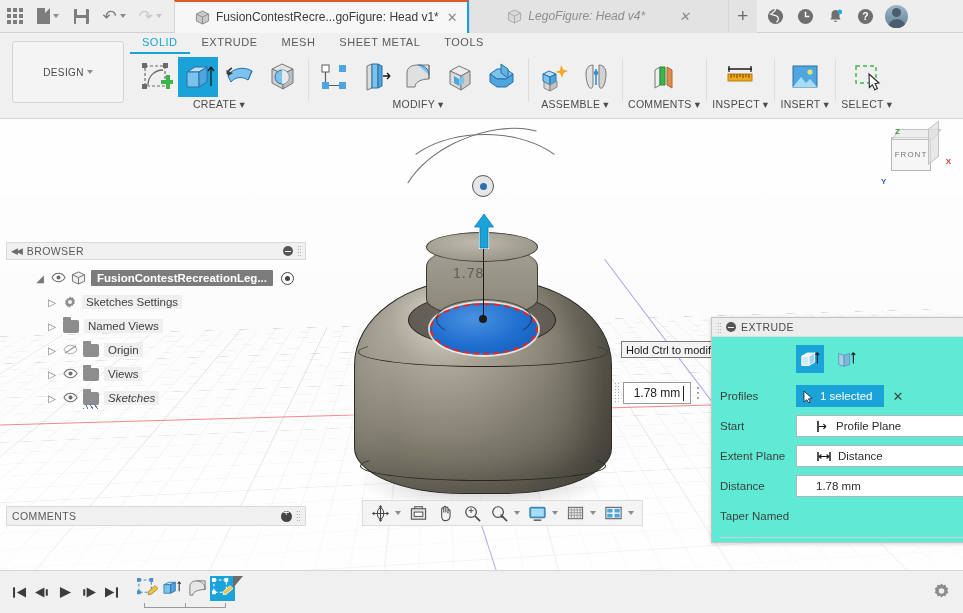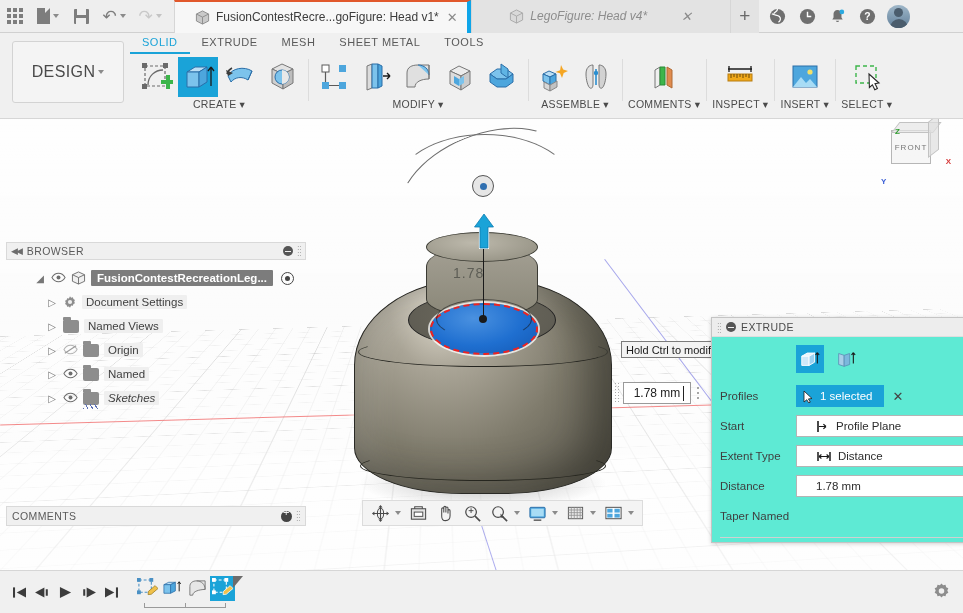--- a/index.html
+++ b/index.html
@@ -35,39 +35,39 @@
   .save-icon:after { content:""; position:absolute; left:2.5px; bottom:0; width:10px; height:6px; background:#eeeeee; }
 
   .arrow-u { font-size: 17px; color: #7d7d7d; line-height: 1; }
   .arrow-u.dim { color: #c9c9c9; }
 
   
   .doctab {
     height: 33px; display: flex; align-items: center; gap: 6px;
     padding: 0 9px; font-size: 12px; position: relative;
   }
-  .doctab.active { background: #f7f7f7; border-top: 2px solid #e1582b; border-left: 1px solid #d6d6d6; border-right: 4px solid #0ea5e9; color: #3c3c3c; padding-left: 20px; }
+  .doctab.active { background: #f7f7f7; border-top: 2px solid #e1582b; border-left: 1px solid #d6d6d6; border-right: 2px solid #0ea5e9; color: #3c3c3c; padding-left: 20px; }
   .doctab.inactive { background: #e3e3e3; color: #8d8d8d; border-left: 1px solid #d6d6d6; border-right:1px solid #d6d6d6;font-style:italic;}
   .cube-glyph { width: 15px; height: 15px; position: relative; flex: none; }
   .tab-close { color: #8a8a8a; font-size: 13px; line-height: 1; margin-left: 2px; }
   .plus-tab { width: 28px; height:33px; display:flex;align-items:center;justify-content:center; background:#e3e3e3; color:#6a6a6a; font-size: 19px; }
   .avatar { width: 23px; height: 23px; border-radius: 50%; background: linear-gradient(#9fb7c9,#62809a); position: relative; overflow: hidden; }
   .avatar:before { content:""; position:absolute; left:7px; top:3.5px; width:9px;height:9px;border-radius:50%; background:#4b5d6d; }
   .avatar:after { content:""; position:absolute; left:2.5px; top:14px; width:18px;height:14px;border-radius:9px 9px 0 0; background:#4b5d6d; }
 
   
   #ribbon {
     position: absolute; top: 33px; left: 0; width: 963px; height: 86px;
     background: #f0f0f0; border-bottom: 1px solid #d6d6d6;
   }
   #design-btn {
     position: absolute; left: 12px; top: 8px; width: 112px; height: 62px;
     border: 1px solid #d3d3d3; border-radius: 3px; background: #f4f4f4;
     display: flex; align-items: center; justify-content: center; 
-    font-size: 16px; letter-spacing: .4px; color: #4a4a4a;
+    font-size: 10px; letter-spacing: .4px; color: #4a4a4a;
   }
   #ribbon-tabs { position: absolute; left: 130px; top: 3px; height: 18px; display: flex; }
   .rtab { font-size: 11px; letter-spacing: .5px; color: #5a5a5a; padding: 0 12px; height: 18px;}
   .rtab.sel { color: #1aa3d8; border-bottom: 2px solid #1aa3d8; }
 
   #ribbon-groups { position: absolute; left: 130px; top: 22px; height: 62px; display: flex; align-items: flex-start; }
   .rgroup { display: flex; flex-direction: column; align-items: center; padding: 0 6px; height: 62px; position: relative;}
   .rgroup + .rgroup:before { content:""; position:absolute; left:0; top:4px; bottom: 16px; width:1px; background:#dcdcdc;}
   .ricons { display: flex; align-items: center; gap: 2px; height: 44px; }
   .rbtn { width: 40px; height: 40px; display:flex;align-items:center;justify-content:center; position: relative;}
@@ -174,21 +174,21 @@
 
   
   #tooltip {
     position: absolute; left: 621px; top: 222px; height: 17px; padding: 0 4px;
     background: #f3f3f3; border: 1px solid #7b7b7b; font-size: 11px; color: #1a1a1a;
     display:flex; align-items:center; white-space: nowrap;
   }
 
   
   #viewcube { position: absolute; right: 10px; top: 6px; width: 80px; height: 74px; }
-  #vc-box { position:absolute; left: 18px; top: 5px; width: 40px; height: 34px;
+  #vc-box { position:absolute; left: 18px; top: 12px; width: 40px; height: 34px;
      background: rgba(244,244,244,.82); border: 1px solid #b6b6b6;
      font-size: 8px; color: #777; display:flex;align-items:center;justify-content:center; letter-spacing:1px;}
   #vc-box:before { content:""; position:absolute; left:-1px; top:-9px; width:40px;height:9px; background:rgba(230,230,230,.7);
      border:1px solid #c2c2c2; transform: skewX(-38deg); transform-origin: bottom left;}
   #vc-box:after { content:""; position:absolute; right:-9px; top:-9px; width:9px;height:34px; background:rgba(222,222,222,.7);
      border:1px solid #c2c2c2; transform: skewY(-38deg); transform-origin: top left;}
   .vc-ax { position:absolute; font-size: 8px; font-weight: bold; }
   #vc-z { left: 22px; top: 2px; color:#2e9e2e;}
   #vc-x { right: 2px; top: 32px; color:#d63b3b;}
   #vc-y { left: 8px; top: 52px; color:#3b5fd6;}
@@ -662,21 +662,21 @@
         </div>
 
         <div class="tree-row" style="padding-left:40px">
           <span class="twisty">▷</span>
           <span class="gear">
             <svg width="14" height="14" viewBox="0 0 16 16">
                 <path d="M8 1.5 9.3 3l2-.4.6 2 1.8 1-.9 1.9.9 1.9-1.8 1-.6 2-2-.4L8 14.5 6.7 13l-2 .4-.6-2-1.8-1 .9-1.9L2.3 6.6l1.8-1 .6-2 2 .4z" fill="#8d8d8d"></path>
                 <circle cx="8" cy="8" r="2.4" fill="#efefef"></circle>
               </svg>
           </span>
-          <span class="node-label">Document Settings</span>
+          <span class="node-label">Sketches Settings</span>
         </div>
 
         <div class="tree-row" style="padding-left:40px">
           <span class="twisty">▷</span>
           <span class="folder"></span>
           <span class="node-label">Named Views</span>
         </div>
 
         <div class="tree-row" style="padding-left:40px">
           <span class="twisty">▷</span>
@@ -692,21 +692,21 @@
 
         <div class="tree-row" style="padding-left:40px">
           <span class="twisty">▷</span>
           <span class="eye">
             <svg width="15" height="11" viewBox="0 0 16 11">
                 <path d="M1 5.5C3 2 5.4 1 8 1s5 1 7 4.5C13 9 10.6 10 8 10S3 9 1 5.5z" fill="none" stroke="#6d6d6d" stroke-width="1.1"></path>
                 <circle cx="8" cy="5.5" r="2.1" fill="#6d6d6d"></circle>
               </svg>
           </span>
           <span class="folder"></span>
-          <span class="node-label">Named</span>
+          <span class="node-label">Views</span>
         </div>
 
         <div class="tree-row" style="padding-left:40px">
           <span class="twisty">▷</span>
           <span class="eye">
             <svg width="15" height="11" viewBox="0 0 16 11">
                 <path d="M1 5.5C3 2 5.4 1 8 1s5 1 7 4.5C13 9 10.6 10 8 10S3 9 1 5.5z" fill="none" stroke="#6d6d6d" stroke-width="1.1"></path>
                 <circle cx="8" cy="5.5" r="2.1" fill="#6d6d6d"></circle>
               </svg>
           </span>
@@ -838,21 +838,21 @@
                 <path d="M2 1v11" stroke="#1b1b1b" stroke-width="1.6"></path>
                 <path d="M3 6.5h7m0 0-2.6-2.4M10 6.5 7.4 8.9" stroke="#1b1b1b" stroke-width="1.2" fill="none"></path>
               </svg>
             <span>Profile Plane</span>
             <span class="ddcaret"></span>
           </span>
         </div>
 
 
         <div class="ex-row">
-          <span class="ex-label">Extent Type</span>
+          <span class="ex-label">Extent Plane</span>
           <span class="ex-field">
             <svg width="16" height="13" viewBox="0 0 16 13">
                 <path d="M2 2v9M14 2v9" stroke="#1b1b1b" stroke-width="1.5"></path>
                 <path d="M3 6.5h10M3 6.5l2.4-2M3 6.5l2.4 2M13 6.5l-2.4-2M13 6.5l-2.4 2" stroke="#1b1b1b" stroke-width="1.1" fill="none"></path>
               </svg>
             <span>Distance</span>
             <span class="ddcaret"></span>
           </span>
         </div>
 

